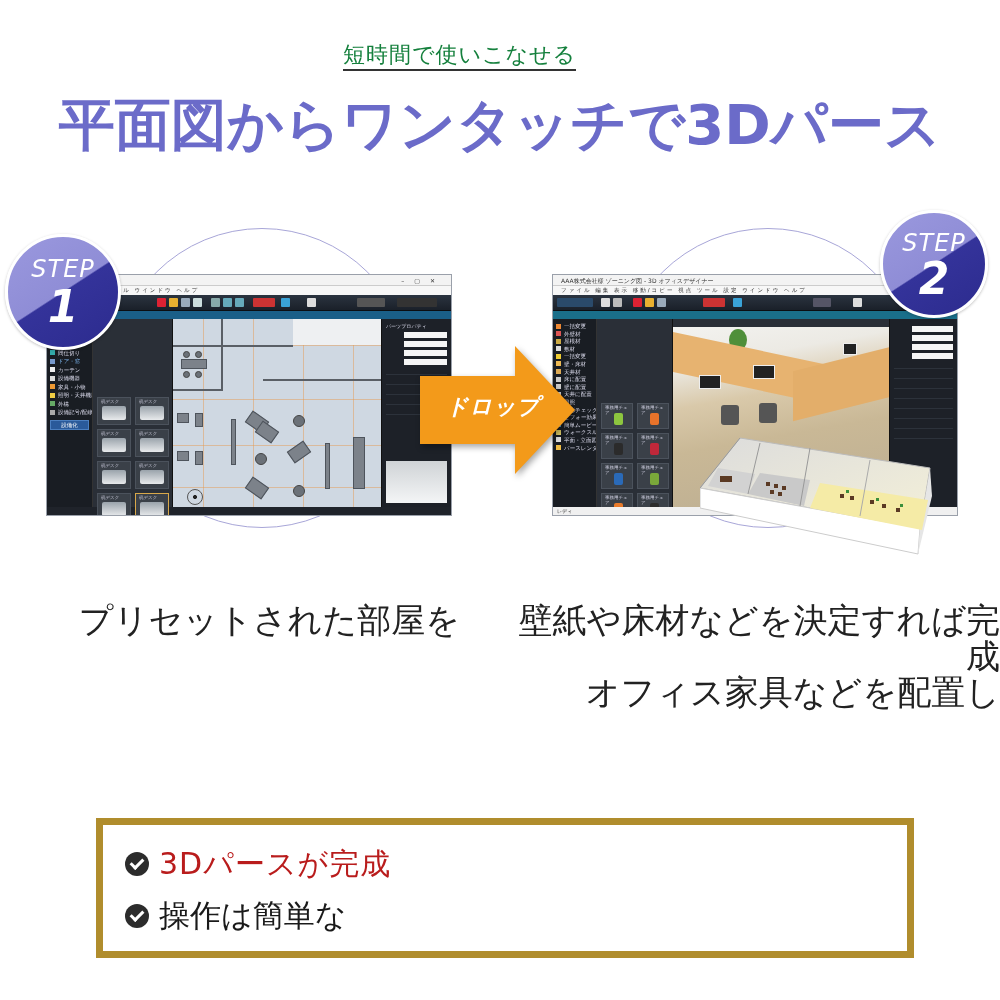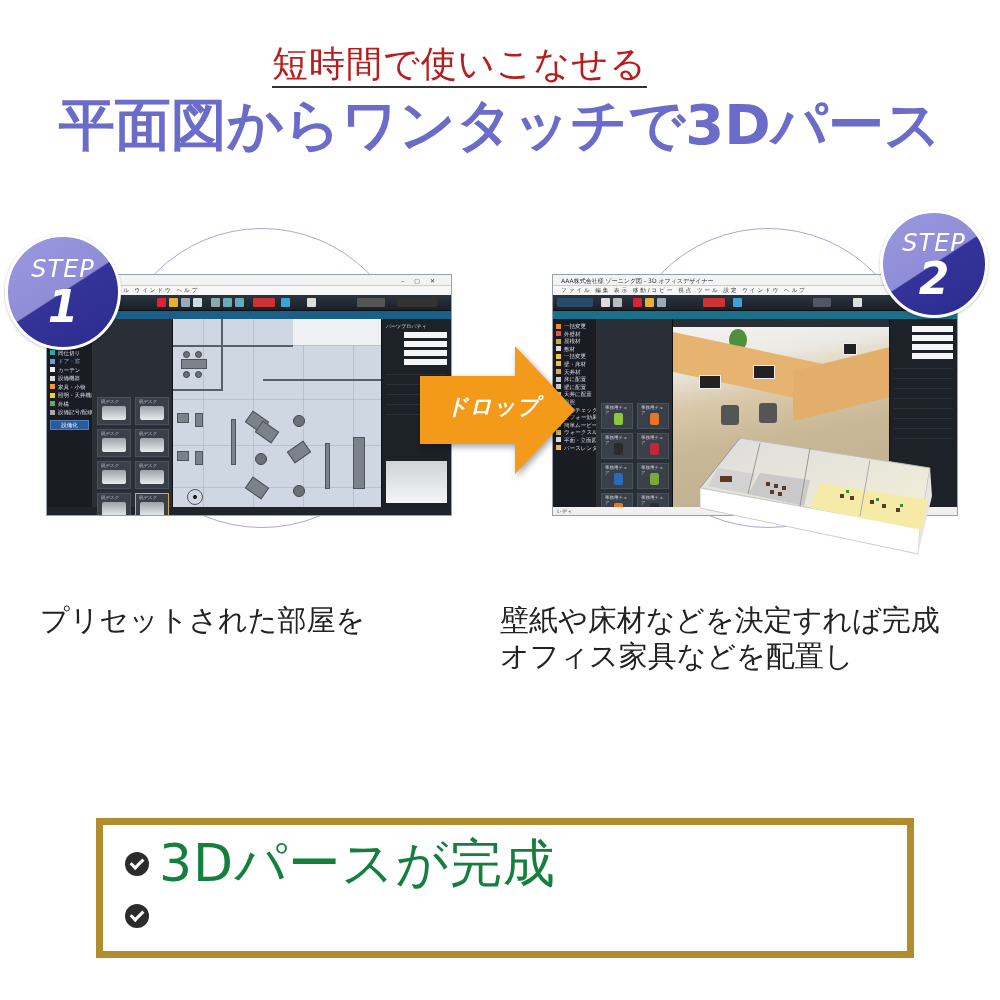--- a/index.html
+++ b/index.html
@@ -1,21 +1,21 @@
 <!DOCTYPE html>
 <html><head>
   <meta charset="utf-8">
   <style>
     * { margin: 0; padding: 0; box-sizing: border-box; }
     html, body { width: 1000px; height: 1000px; background: #ffffff; overflow: hidden; }
     body { position: relative; font-family: "DejaVu Sans", "Liberation Sans", sans-serif; color: #222; }
 
     .subtitle {
       position: absolute; left: 0; width: 919px; top: 40px; text-align: center;
-      font-size: 36px; color: #b91c1c; letter-spacing: 1px;
+      font-size: 22px; color: #15803d; letter-spacing: 1px;
     }
     .subtitle span { border-bottom: 2px solid #333; padding-bottom: 2px; }
 
     .headline {
       position: absolute; left: 0; width: 1000px; top: 88px; text-align: center;
       font-size: 56px; font-weight: bold; letter-spacing: 0px;
     }
 
     .ring {
       position: absolute; border-radius: 50%; border: 1.5px solid #a8a6d8;
@@ -55,31 +55,31 @@
       position: absolute; width: 116px; height: 116px; border-radius: 50%;
       border: 3px solid #ffffff; box-shadow: 0 1px 3px rgba(0,0,0,0.25);
       overflow: hidden;
     }
     .badge .step { position: absolute; left: 0; right: 0; top: 18px; text-align: center; font-size: 24px; color: #fff; font-style: italic; letter-spacing: 1px; }
     .badge .num { position: absolute; left: 0; right: 0; top: 44px; text-align: center; font-size: 44px; color: #fff; font-weight: bold; font-style: italic; }
 
     .arrow { position: absolute; left: 420px; top: 346px; width: 155px; height: 128px; filter: drop-shadow(2px 3px 3px rgba(0,0,0,0.35)); }
     .arrow-label { position: absolute; left: 428px; top: 392px; width: 130px; text-align: center; font-size: 22px; font-weight: bold; color: #fff; font-style: italic; letter-spacing: 1px; }
 
-    .caption { position: absolute; text-align: left; font-size: 29px; color: #222; line-height: 36px; }
+    .caption { position: absolute; text-align: right; font-size: 34px; color: #222; line-height: 36px; }
 
     .summary {
       position: absolute; left: 96px; top: 818px; width: 818px; height: 140px;
       border: 7px solid #b08d2d; background: #fff;
     }
     .sum-row { position: absolute; left: 22px; height: 54px; white-space: nowrap; display: flex; align-items: center; }
     .sum-row .check { width: 24px; height: 24px; border-radius: 50%; background: #2c2c2c; margin-right: 10px; position: relative; flex: none; }
     .sum-row .check::after { content: ""; position: absolute; left: 8px; top: 4px; width: 5px; height: 10px; border-right: 3px solid #fff; border-bottom: 3px solid #fff; transform: rotate(45deg); }
     .sum-row .plain { font-size: 31px; color: #1a1a1a; }
-    .sum-row .accent { font-size: 52px; color: #15803d; letter-spacing: 1px; }
+    .sum-row .accent { font-size: 30px; color: #b91c1c; letter-spacing: 1px; }
 
     .iso { position: absolute; left: 700px; top: 408px; width: 245px; height: 150px; }
   </style>
 </head>
 <body>
 
 <div class="subtitle"><span>短時間で使いこなせる</span></div>
 <div class="headline" style="color:#6b6bc9;">平面図からワンタッチで3Dパース</div>
 
 <div class="ring" style="left:112px; top:228px; width:300px; height:300px;"></div>
@@ -381,14 +381,15 @@
   <div>オフィス家具などを配置し</div>
 </div>
 
 <div class="summary">
   <div class="sum-row" style="top:12px;">
     <span class="check"></span>
     <span class="accent">3Dパースが完成</span>
   </div>
   <div class="sum-row" style="top:64px;">
     <span class="check"></span>
+    <span class="plain">操作は簡単な</span>
   </div>
 </div>
 
 </body></html>

